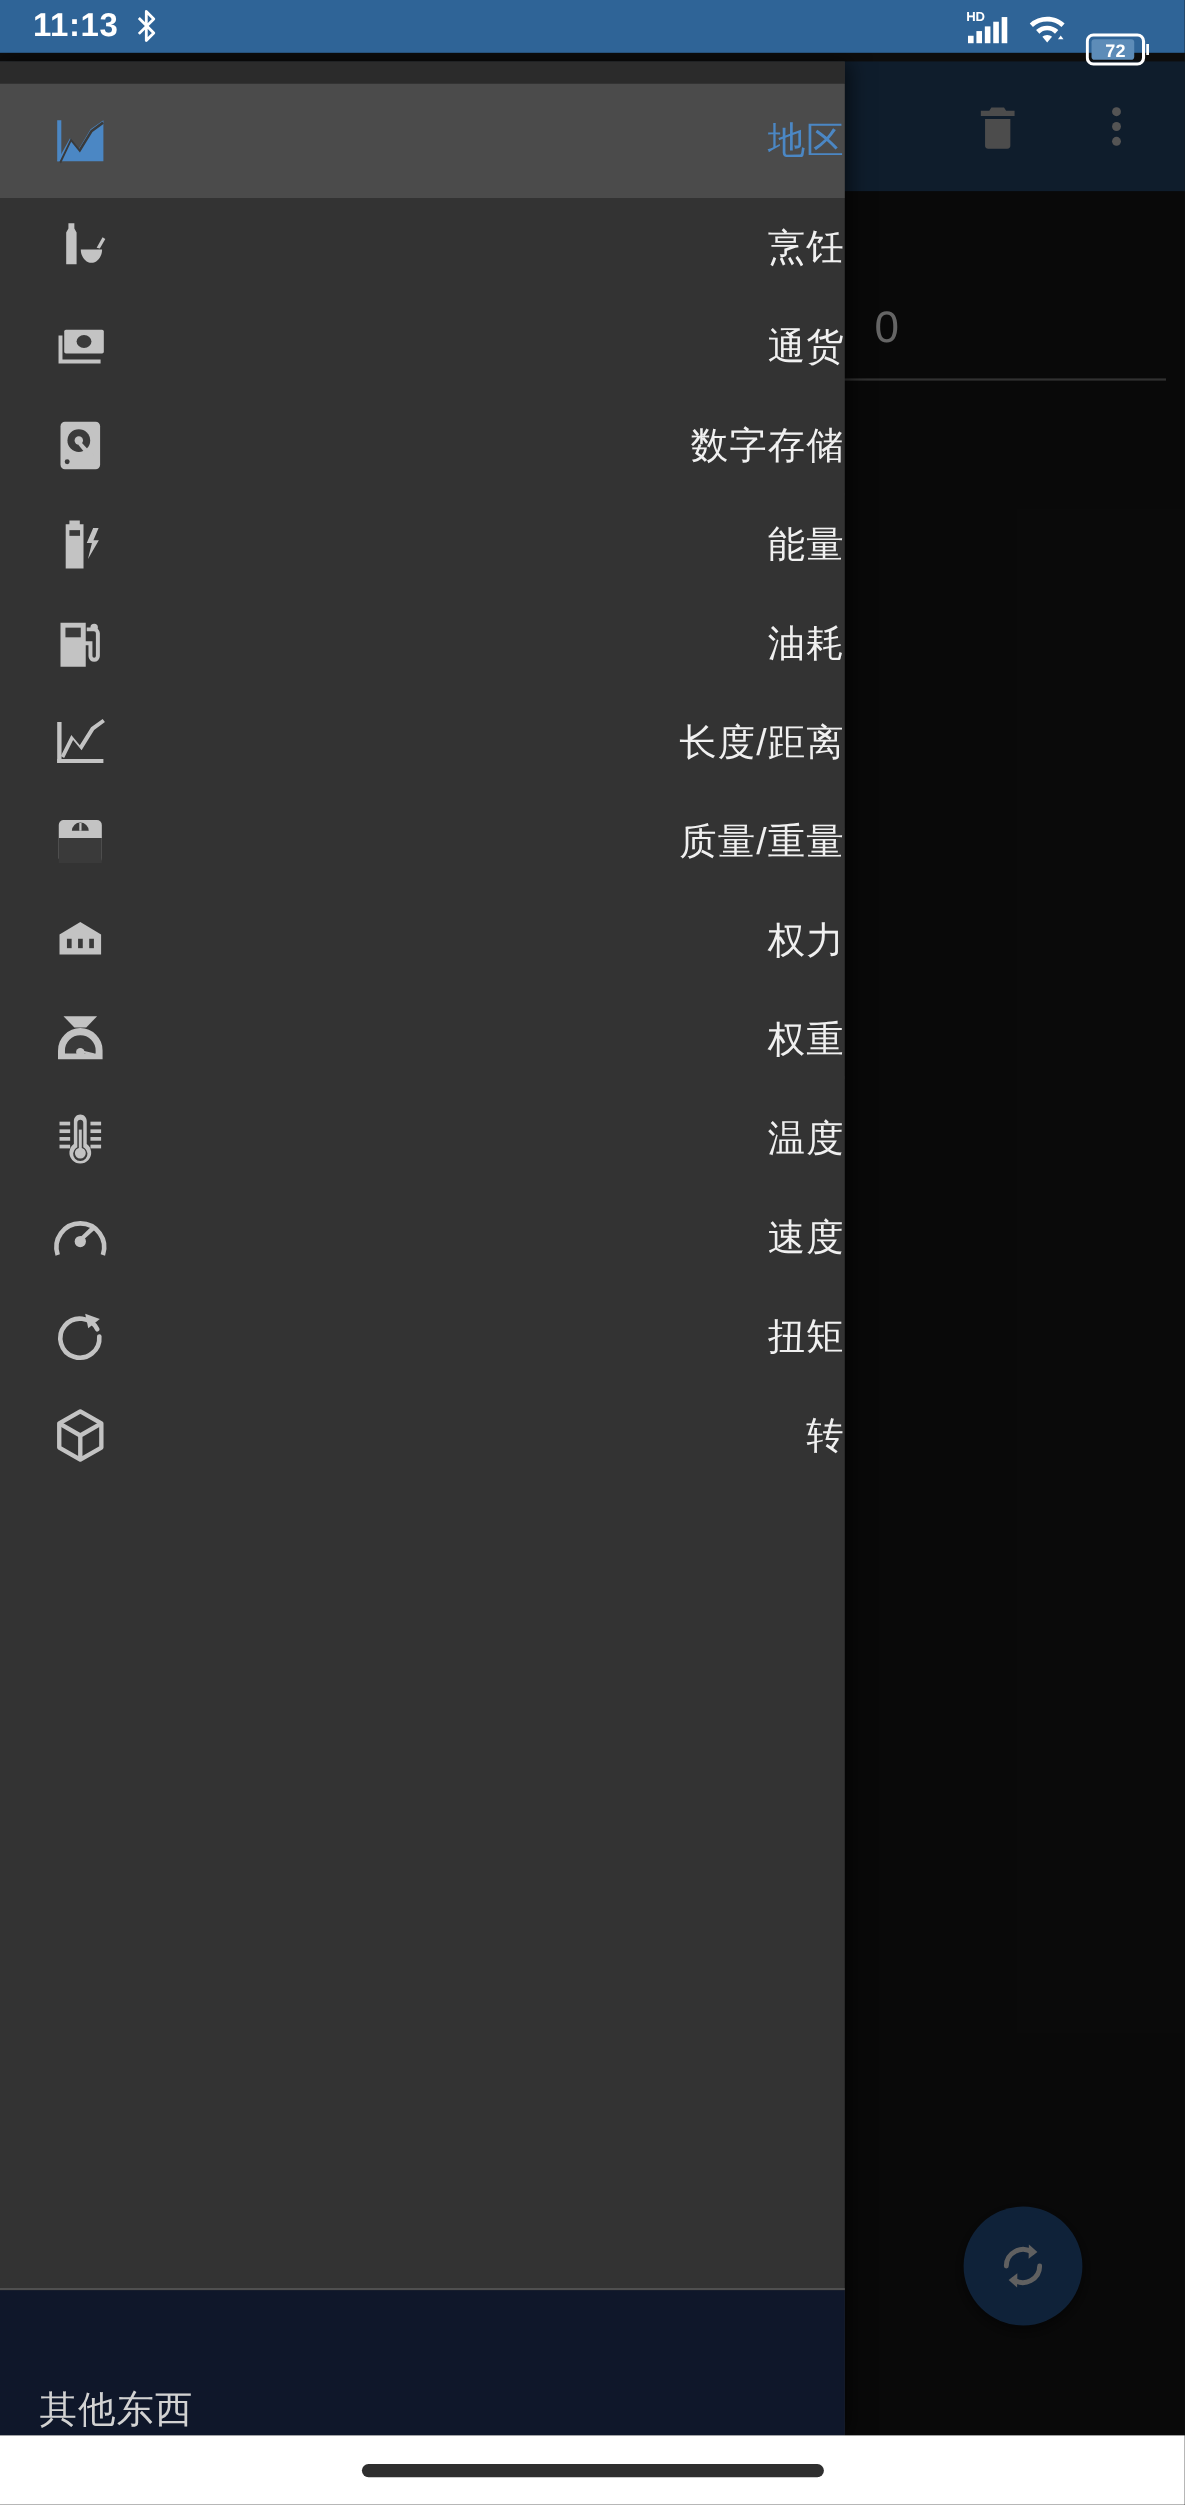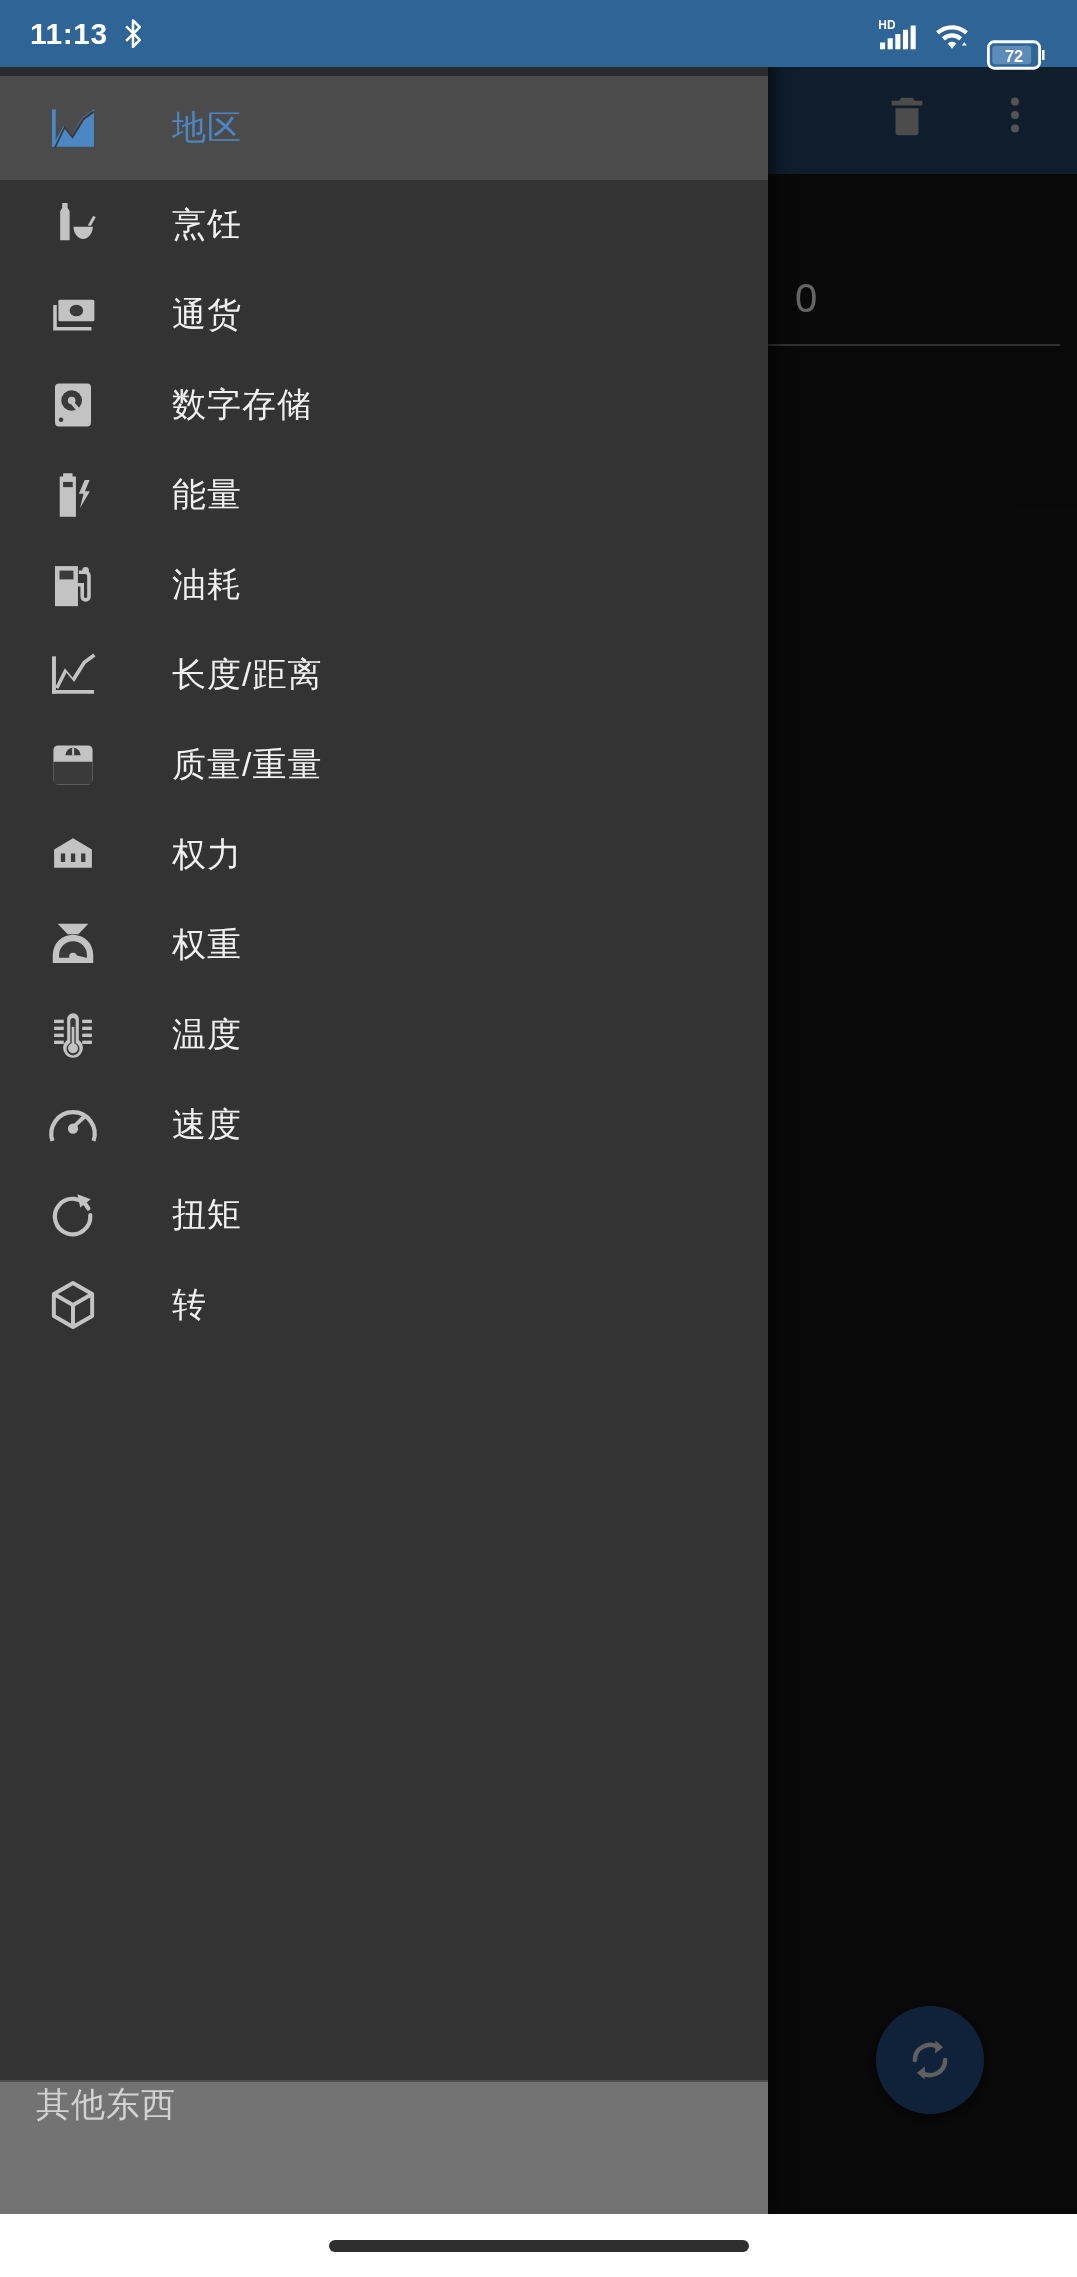--- a/index.html
+++ b/index.html
@@ -6,21 +6,21 @@
   html, body { width:1077px; height:2277px; }
   body {
     font-family:"Liberation Sans","DejaVu Sans",sans-serif;
     background:#0d0d0d;
     position:relative;
     overflow:hidden;
   }
 
   
   #status-bar{
-    position:absolute; top:0; left:0; width:1077px; height:67px;
+    position:absolute; top:0; left:0; width:1077px; height:48px;
     background:#2f6497;
     display:flex; align-items:center; justify-content:space-between;
     padding:0 30px;
     z-index:60;
   }
   #status-left{ display:flex; align-items:center; gap:12px; }
   #clock{ color:#fff; font-size:30px; font-weight:600; letter-spacing:.5px; }
   #status-right{ display:flex; align-items:center; gap:16px; }
   .sb-icon{ display:flex; align-items:flex-end; }
 
@@ -85,20 +85,21 @@
     height:20px; background:#2b2b2b; flex:0 0 20px;
   }
   #drawer-list{
     flex:1 1 auto; overflow:hidden;
   }
   .nav-item{
     height:90px;
     display:flex; align-items:center;
     padding-left:36px;
     gap:0;
+    justify-content:space-between;
   }
   .nav-item.selected{
     background:#4b4b4b;
     height:104px;
   }
   .nav-icon{
     width:74px; min-width:74px; height:74px;
     display:flex; align-items:center; justify-content:center;
   }
   .nav-label{
@@ -107,22 +108,22 @@
     letter-spacing:1px;
     white-space:nowrap;
   }
   .nav-item.selected .nav-label{ color:#4b87c4; }
 
   #drawer-divider{
     height:2px; background:#4f4f4f; margin:0;
   }
   #drawer-footer{
     height:132px; flex:0 0 132px;
-    display:flex; align-items:flex-start; padding-left:36px;
-    background:#737373;
+    display:flex; align-items:flex-end; padding-left:36px;
+    background:#0f172a;
   }
   #drawer-footer .footer-label{
     color:#d2d2d2; font-size:34px; letter-spacing:1px;
   }
 
   
   #nav-bar{
     position:absolute; left:0; bottom:0; width:1077px; height:63px;
     background:#ffffff;
     display:flex; align-items:center; justify-content:center;

